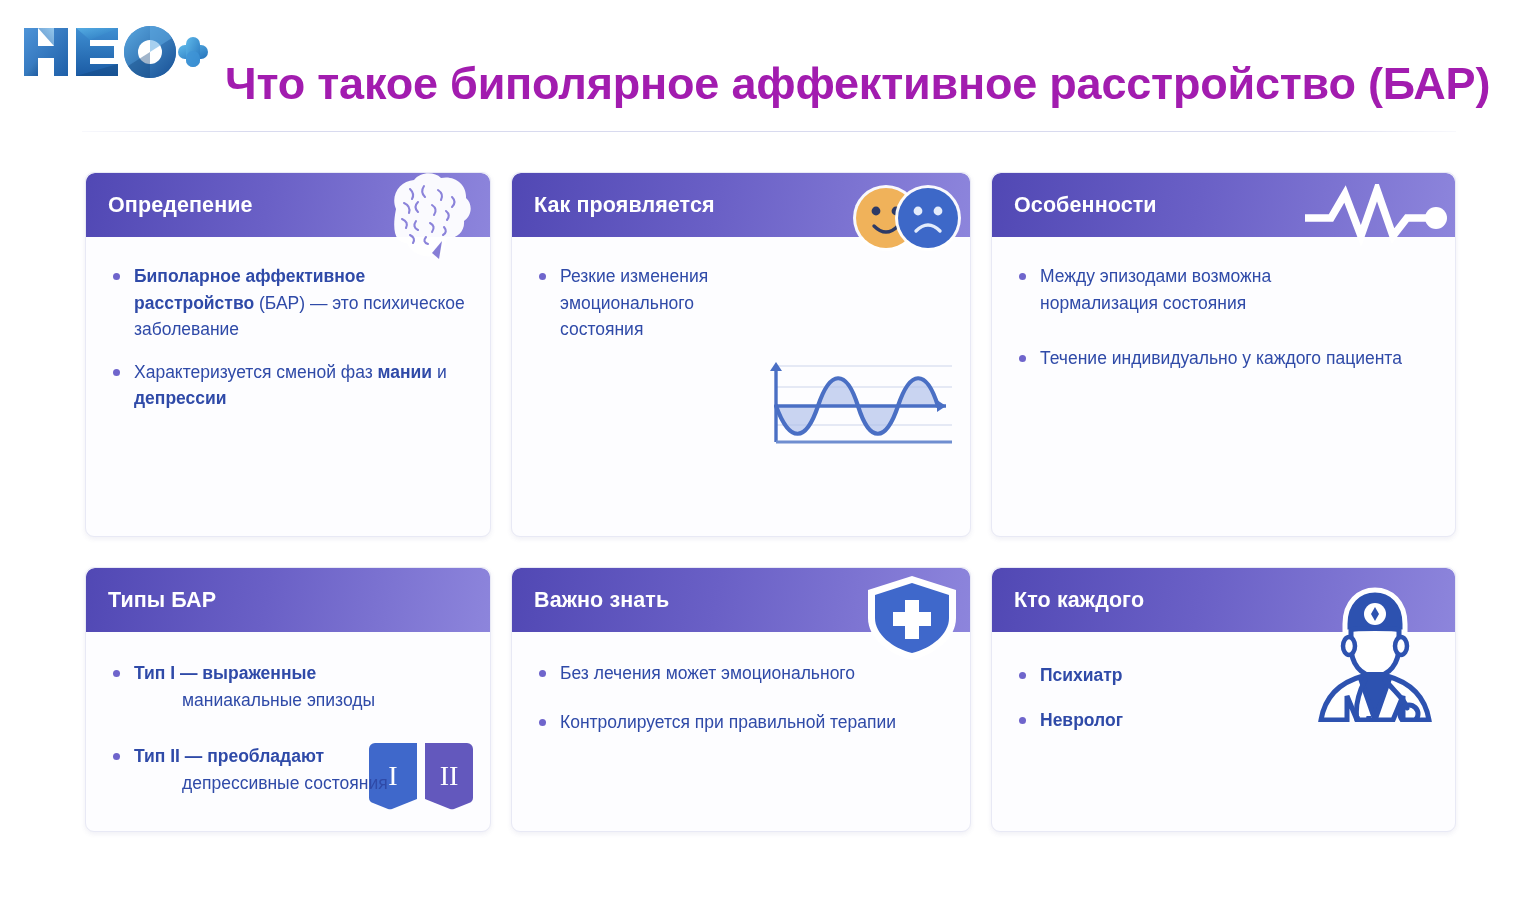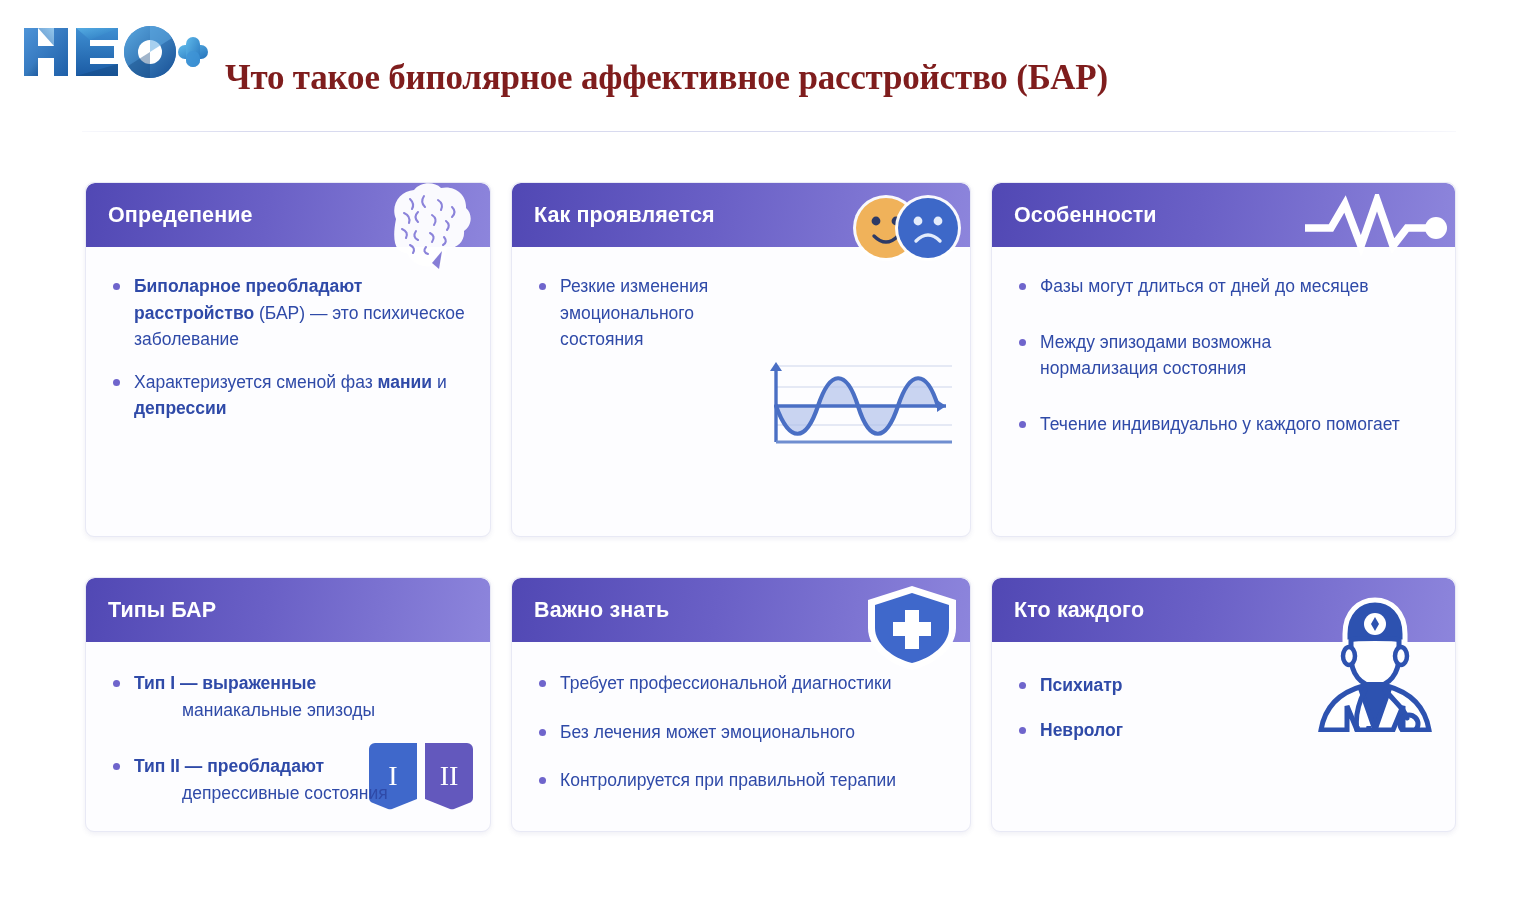--- a/index.html
+++ b/index.html
@@ -29,26 +29,25 @@
     left: 18px;
     top: 20px;
     width: 190px;
     height: 62px;
   }
 
   .page-title {
     position: absolute;
     left: 225px;
     top: 58px;
-    font-size: 35px;
+    font-size: 45px;
     font-weight: bold;
-    color: #7f1d1d;
+    color: #a21caf;
     letter-spacing: -0.2px;
     white-space: nowrap;
-    font-family: Liberation Serif, serif;
   }
 
   .header-divider {
     position: absolute;
     left: 82px;
     top: 131px;
     width: 1374px;
     height: 1px;
     background: linear-gradient(90deg,
         rgba(226,228,244,0.25) 0%,
@@ -77,21 +76,20 @@
   .card-6 { grid-column: 5; grid-row: 3; }
 
   
   .card {
     position: relative;
     border-radius: 9px;
     background: #fdfdff;
     border: 1px solid #e8e9f5;
     box-shadow: 0 2px 5px rgba(80,80,140,0.09);
     overflow: visible;
-    margin-top: 10px;
   }
 
   .card-inner {
     position: absolute;
     inset: 0;
     border-radius: 9px;
     overflow: hidden;
   }
 
   .card-head {
@@ -238,21 +236,21 @@
 <div class="grid">
 
   <div class="card card-1">
     <div class="card-inner">
       <div class="card-head">
         <span class="card-head-title">Опредепение</span>
       </div>
       <div class="card-body">
         <ul class="bullets">
           <li>
-            <b>Биполарное преобладают расстройство</b><span class="reg"> (БАР) — это психическое заболевание</span>
+            <b>Биполарное аффективное расстройство</b><span class="reg"> (БАР) — это психическое заболевание</span>
           </li>
           <li>
             <span class="reg">Характеризуется сменой фаз </span><b>мании</b><span class="reg"> и </span><b>депрессии</b>
           </li>
         </ul>
       </div>
     </div>
     <div class="head-icon brain-icon">
       <svg viewBox="0 0 118 98" width="118" height="98">
         <path d="M30 40 c-6 -14 4 -28 18 -29 c6 -8 20 -9 27 -2 c14 -3 26 7 25 20 c7 6 6 18 -2 23
@@ -323,28 +321,25 @@
     </div>
   </div>
 
   <div class="card card-3">
     <div class="card-inner">
       <div class="card-head">
         <span class="card-head-title">Особенности</span>
       </div>
       <div class="card-body">
         <ul class="bullets wide">
-          <li>
-            <span class="reg">Фазы могут длиться от дней до месяцев</span>
-          </li>
           <li style="max-width:300px">
             <span class="reg">Между эпизодами возможна нормализация состояния</span>
           </li>
           <li>
-            <span class="reg">Течение индивидуально у каждого помогает</span>
+            <span class="reg">Течение индивидуально у каждого пациента</span>
           </li>
         </ul>
       </div>
     </div>
     <div class="head-icon pulse-icon">
       <svg viewBox="0 0 150 62" width="150" height="62">
         <path d="M0 34 L26 34 L40 10 L56 52 L72 6 L88 52 L102 34 L126 34" fill="none" stroke="#ffffff" stroke-width="7.5" stroke-linecap="round" stroke-linejoin="miter"></path>
         <circle cx="131" cy="34" r="11" fill="#ffffff"></circle>
       </svg>
     </div>
@@ -379,23 +374,20 @@
   </div>
 
   <div class="card card-5">
     <div class="card-inner">
       <div class="card-head">
         <span class="card-head-title">Важно знать</span>
       </div>
       <div class="card-body" style="padding-top:28px">
         <ul class="bullets tight">
           <li>
-            <span class="reg">Требует профессиональной диагностики</span>
-          </li>
-          <li>
             <span class="reg">Без лечения может эмоционального</span>
           </li>
           <li>
             <span class="reg">Контролируется при правильной терапии</span>
           </li>
         </ul>
       </div>
     </div>
     <div class="head-icon shield-icon">
       <svg viewBox="0 0 104 88" width="104" height="88">

